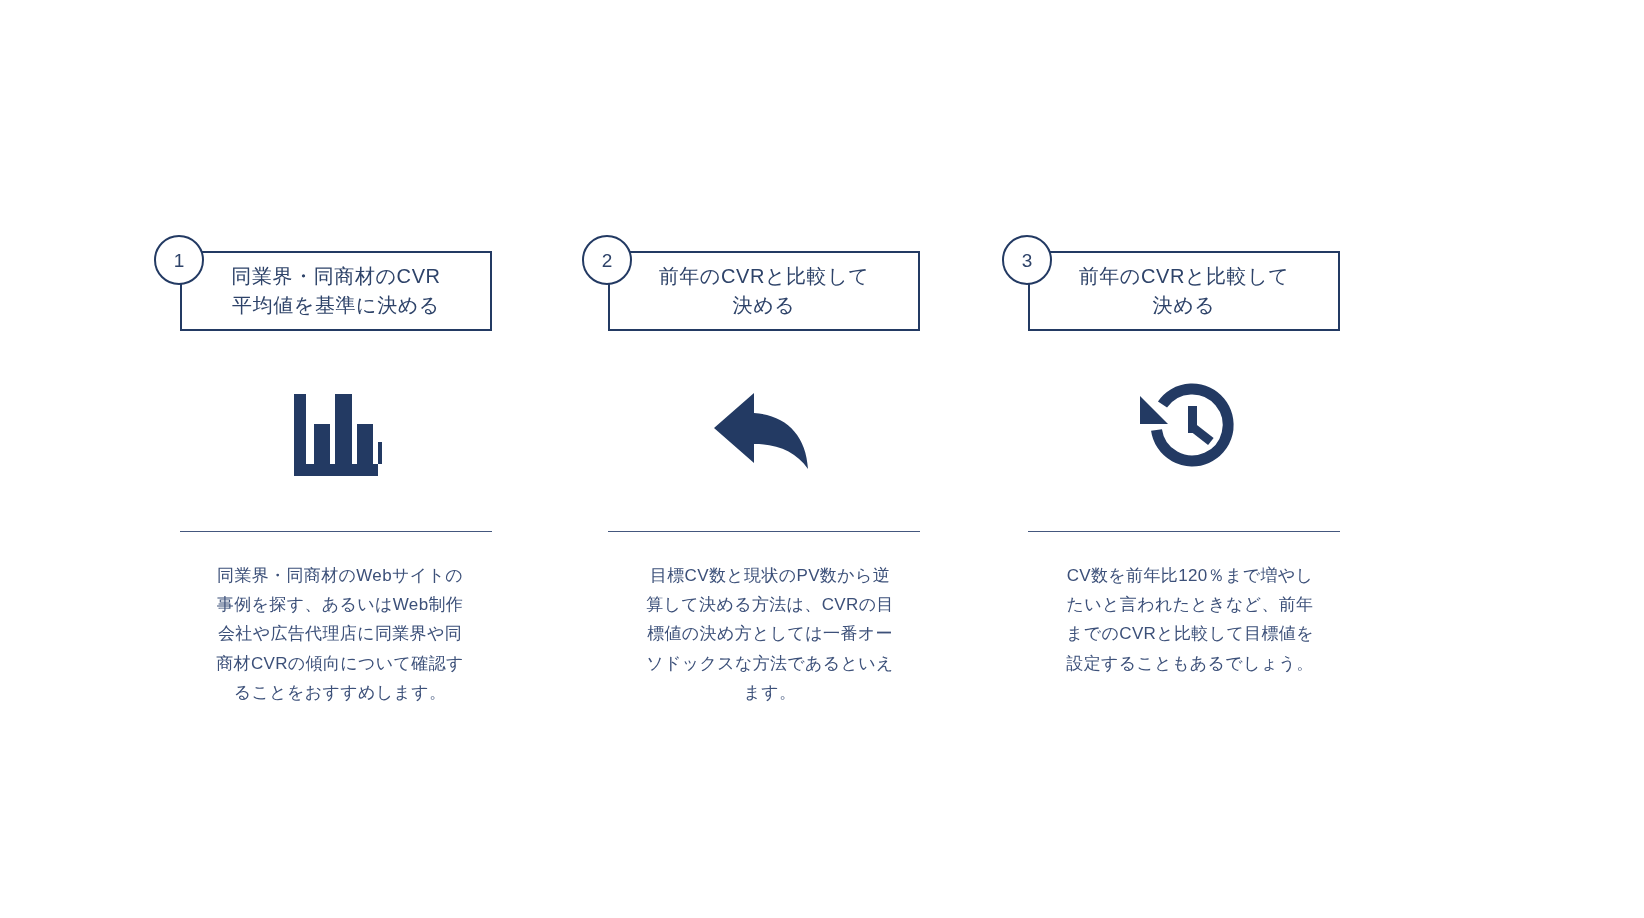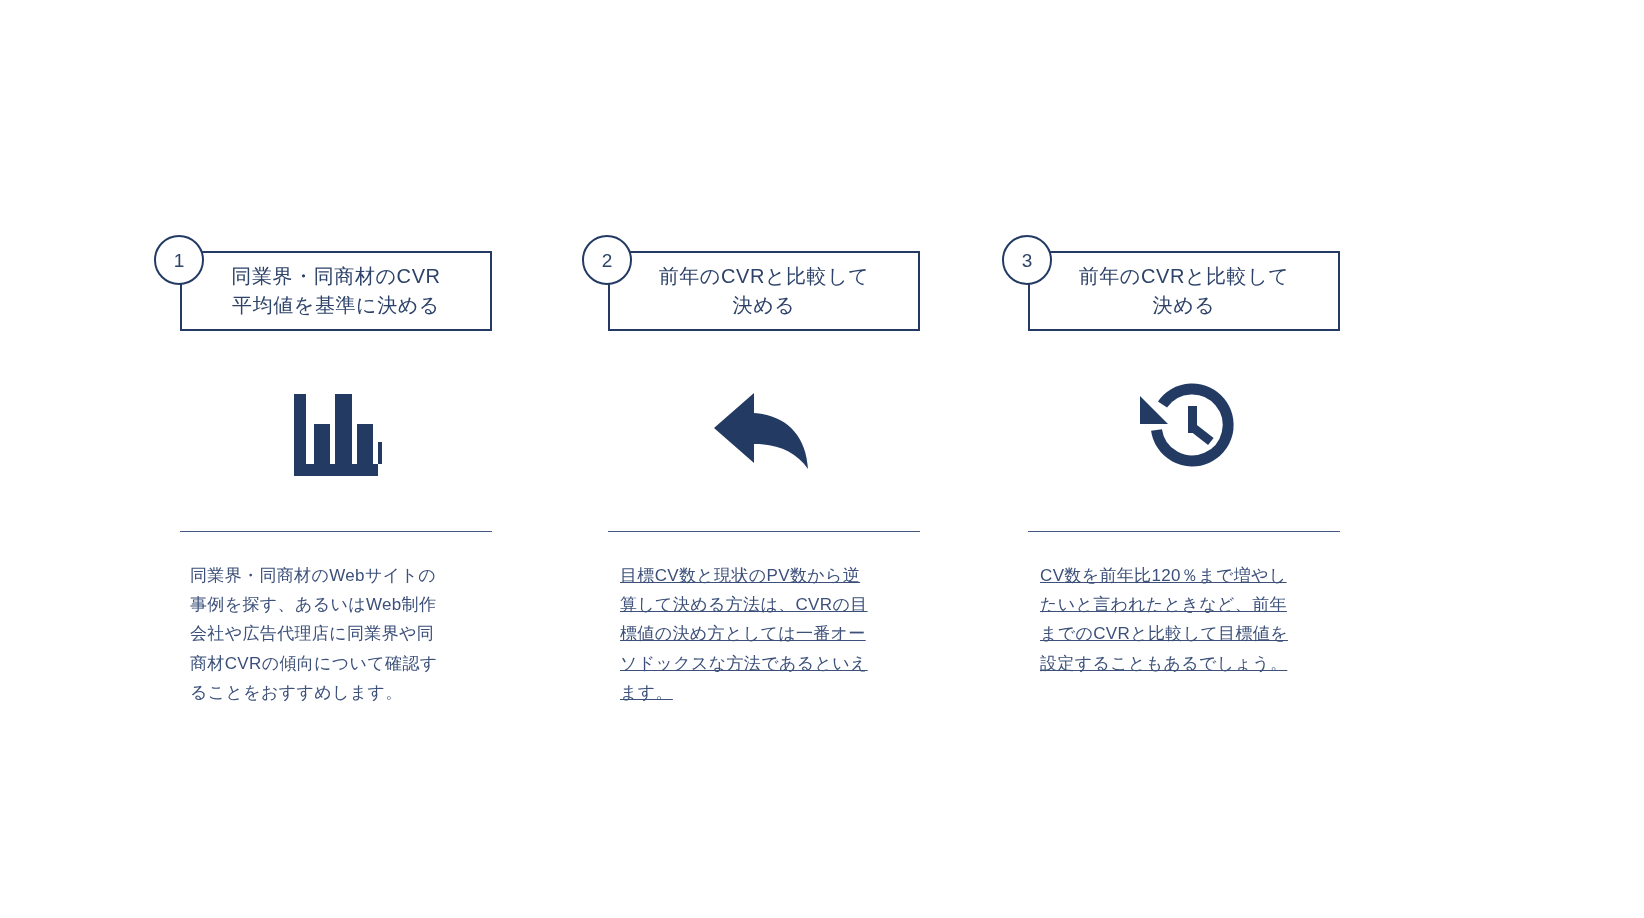--- a/index.html
+++ b/index.html
@@ -128,24 +128,25 @@
     position: absolute;
     left: 10px;
     top: 326px;
     width: 300px;
     color: #3D5party;
     color: #3C5079;
     font-size: 17px;
     line-height: 1.72;
     letter-spacing: 0.35px;
     white-space: pre-line;
+    text-align: center;
   }
 
   .card-2 .body-text,
-  .card-3 .body-text { left: 12px; text-decoration: underline; }
+  .card-3 .body-text { left: 12px; }
 </style>
 </head>
 <body>
 
 <div class="canvas">
   <div class="cards">
 
     <div class="card card-1">
       <div class="card-head">
         <div class="title-box">

